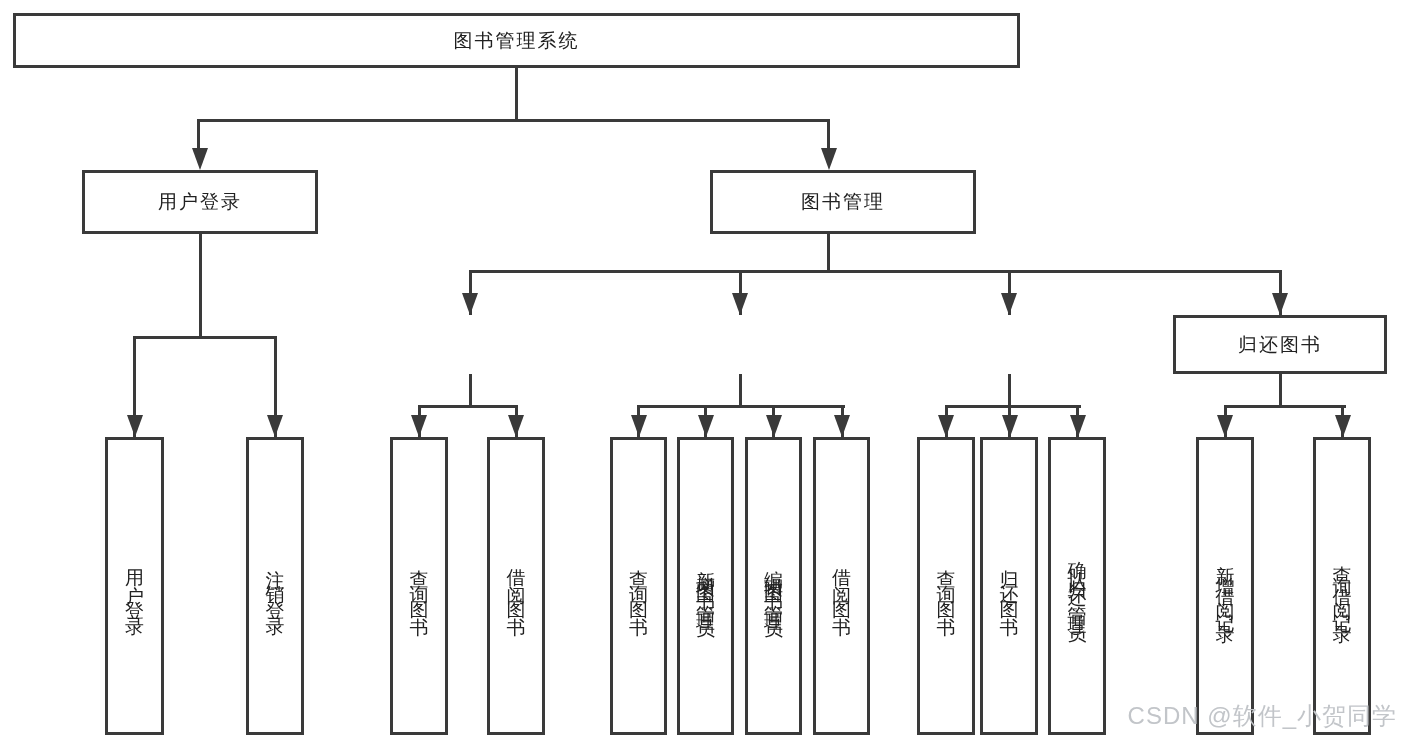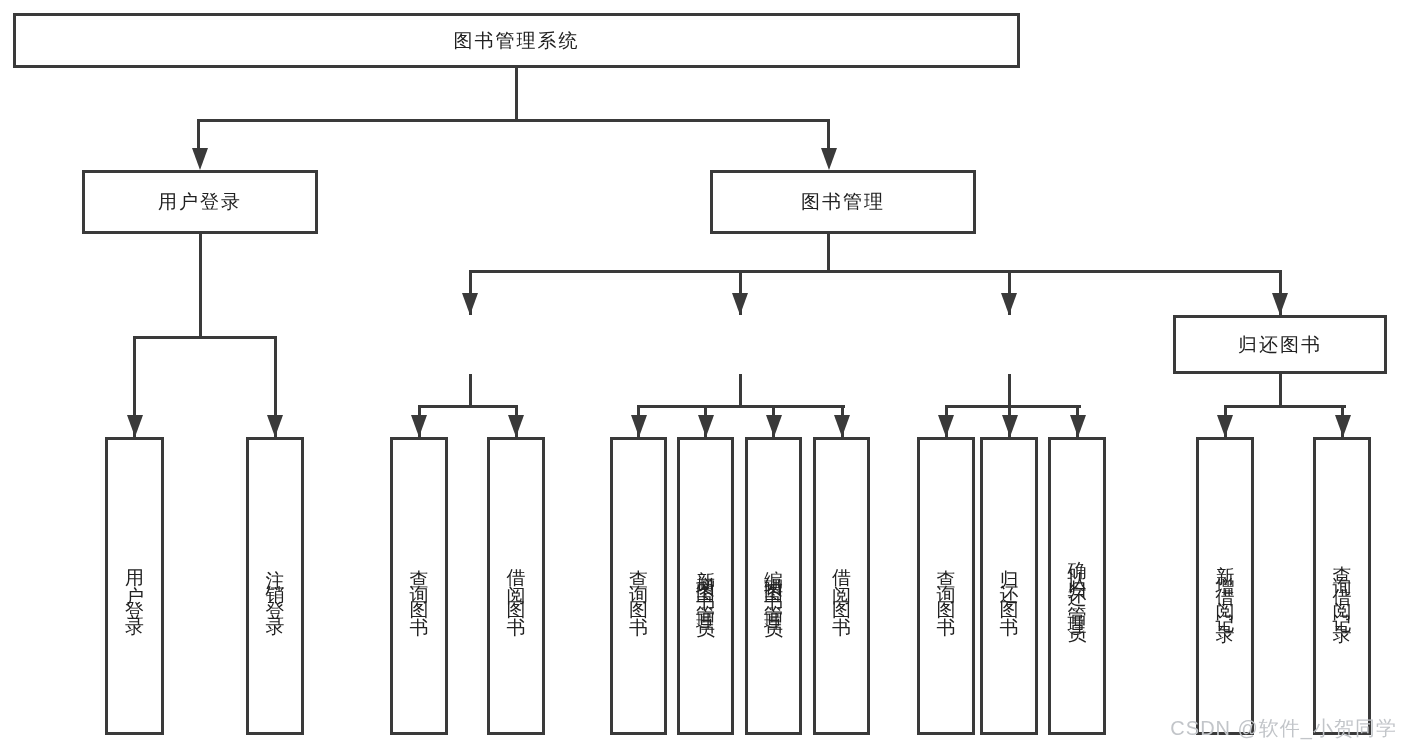--- a/index.html
+++ b/index.html
@@ -41,22 +41,22 @@
   .hl{position:absolute;height:3px;background:var(--line);z-index:1;}
   .arrow{
     position:absolute;width:0;height:0;
     border-left:8px solid transparent;
     border-right:8px solid transparent;
     border-top:22px solid var(--line);
     z-index:2;
   }
   .watermark{
     position:absolute;
-    right:8px;bottom:5px;
-    font-size:20px;
+    right:8px;bottom:15px;
+    font-size:24px;
     color:var(--wm);
     letter-spacing:1px;
     z-index:10;
     white-space:nowrap;
     margin-left:39px;
   }
 </style>
 </head>
 <body>
 

